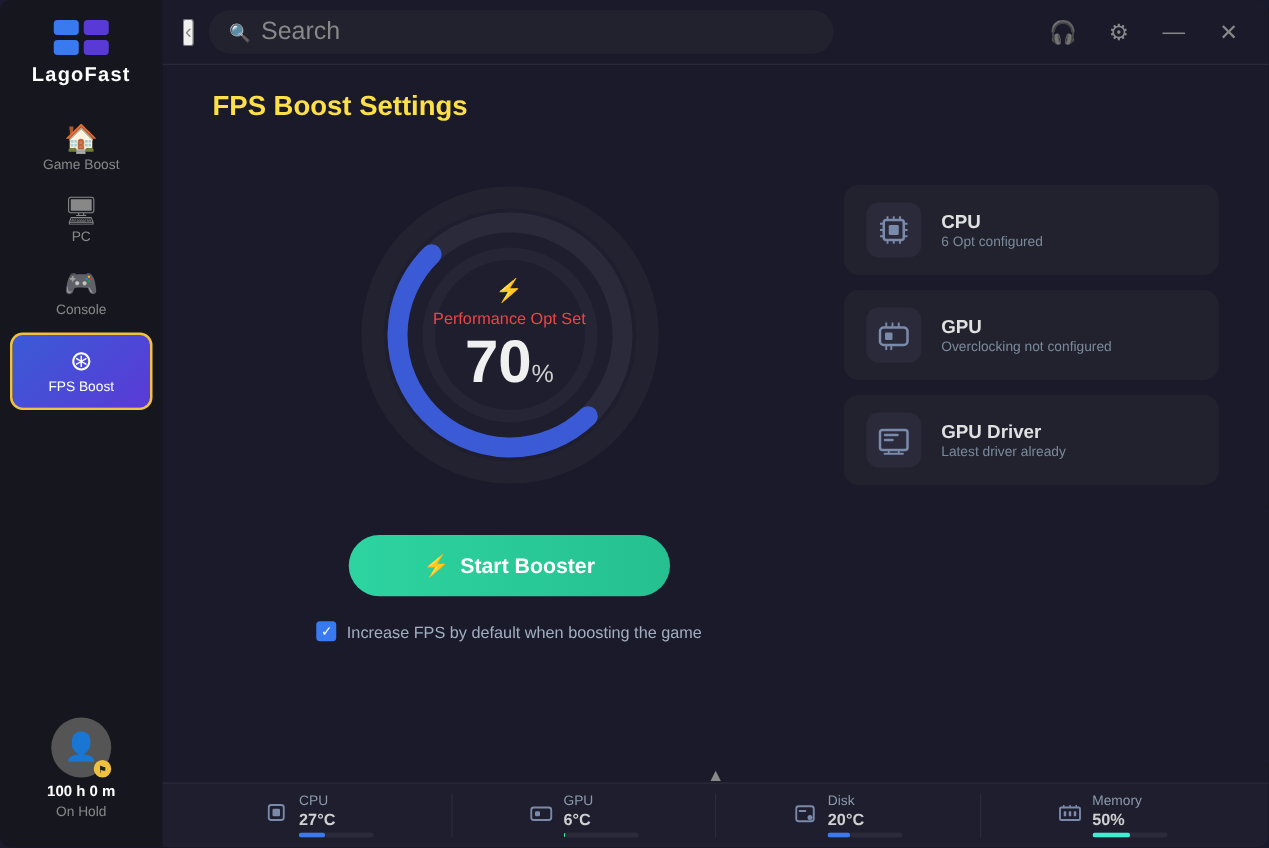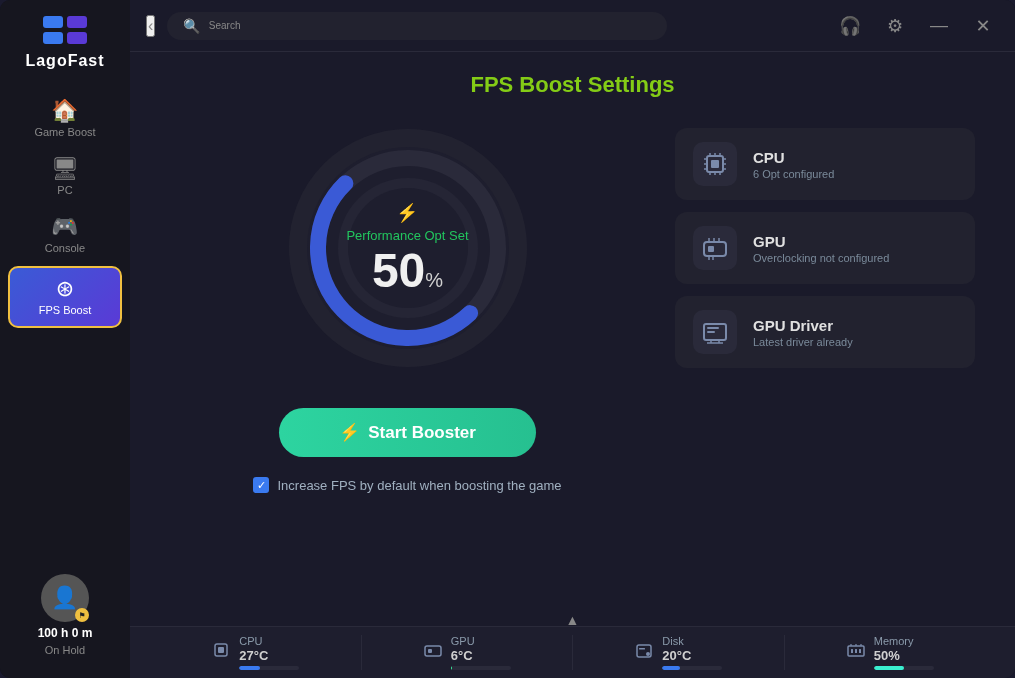--- a/index.html
+++ b/index.html
@@ -146,21 +146,21 @@
       flex: 1;
       max-width: 500px;
       cursor: text;
     }
     .search-icon-wrap {
       color: #888;
       font-size: 14px;
     }
     .search-text {
       color: #888;
-      font-size: 10px;
+      font-size: 20px;
     }
     .title-bar-actions {
       margin-left: auto;
       display: flex;
       align-items: center;
       gap: 12px;
     }
     .tb-btn {
       color: #888;
       font-size: 18px;
@@ -174,25 +174,24 @@
     }
     
     .content {
       flex: 1;
       display: flex;
       flex-direction: column;
       padding: 20px 40px 0;
       overflow: hidden;
     }
     .page-title {
-      color: #84cc16;
+      color: #fde047;
       font-size: 22px;
       font-weight: 600;
-      text-align: center;
-      margin-bottom: 20px;
+      margin-bottom: 40px;
     }
     .main-section {
       display: flex;
       gap: 30px;
       align-items: flex-start;
       flex: 1;
     }
     
     .gauge-section {
       display: flex;
@@ -219,21 +218,21 @@
       display: flex;
       flex-direction: column;
       align-items: center;
       gap: 4px;
     }
     .gauge-bolt {
       color: #5a8af0;
       font-size: 18px;
     }
     .gauge-label {
-      color: #22c55e;
+      color: #ef4444;
       font-size: 13px;
     }
     .gauge-value {
       color: #f0f0f0;
       font-size: 48px;
       font-weight: 700;
       line-height: 1;
     }
     .gauge-unit {
       font-size: 20px;
@@ -428,21 +427,21 @@
               <circle cx="130" cy="130" r="90" fill="none" stroke="#3a5ad6" stroke-width="16" stroke-dasharray="282 283" stroke-dashoffset="141" stroke-linecap="round" transform="rotate(136 130 130)"></circle>
 
               <circle cx="130" cy="130" r="70" fill="#252535"></circle>
 
               <circle cx="130" cy="130" r="60" fill="#1e1e2e"></circle>
             </svg>
             <div class="gauge-center">
               <span class="gauge-bolt">⚡</span>
               <span class="gauge-label">Performance Opt Set</span>
               <div>
-                <span class="gauge-value">50</span><span class="gauge-unit">%</span>
+                <span class="gauge-value">70</span><span class="gauge-unit">%</span>
               </div>
             </div>
           </div>
 
           <button class="start-btn">
             <span>⚡</span>
             <span>Start Booster</span>
           </button>
 
           <div class="checkbox-row">

